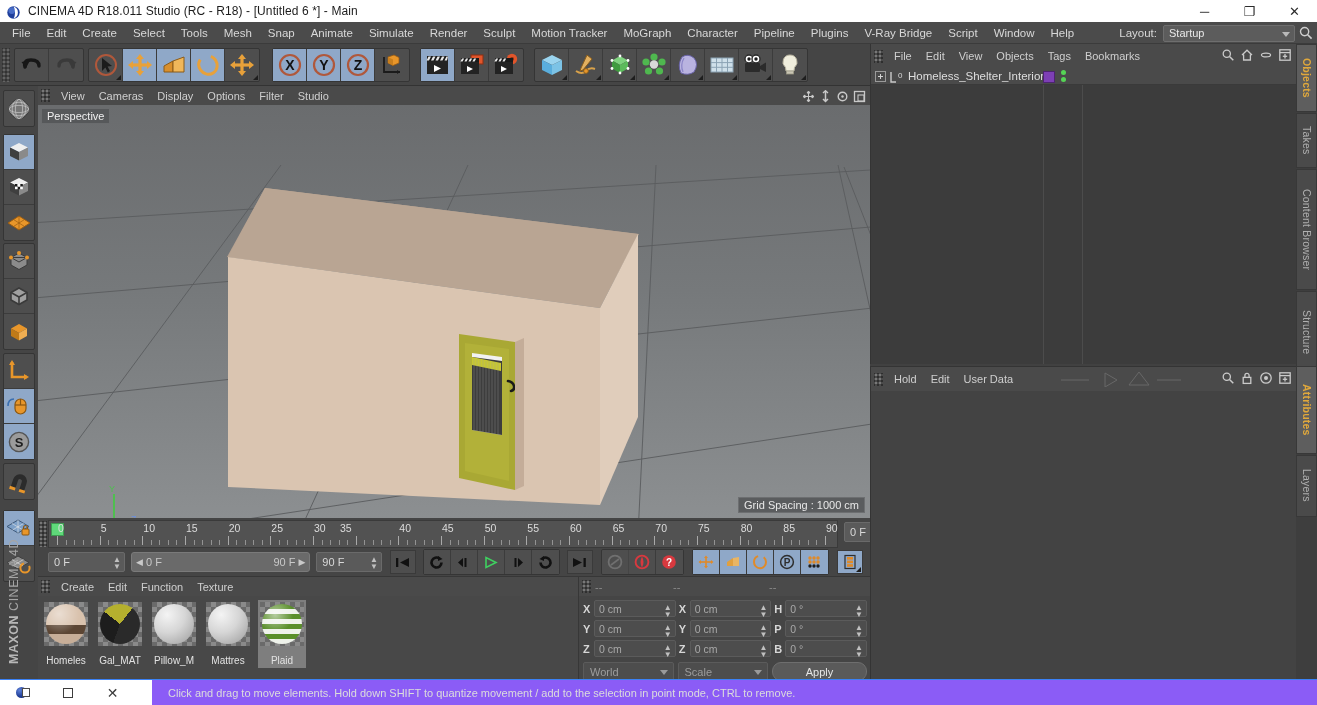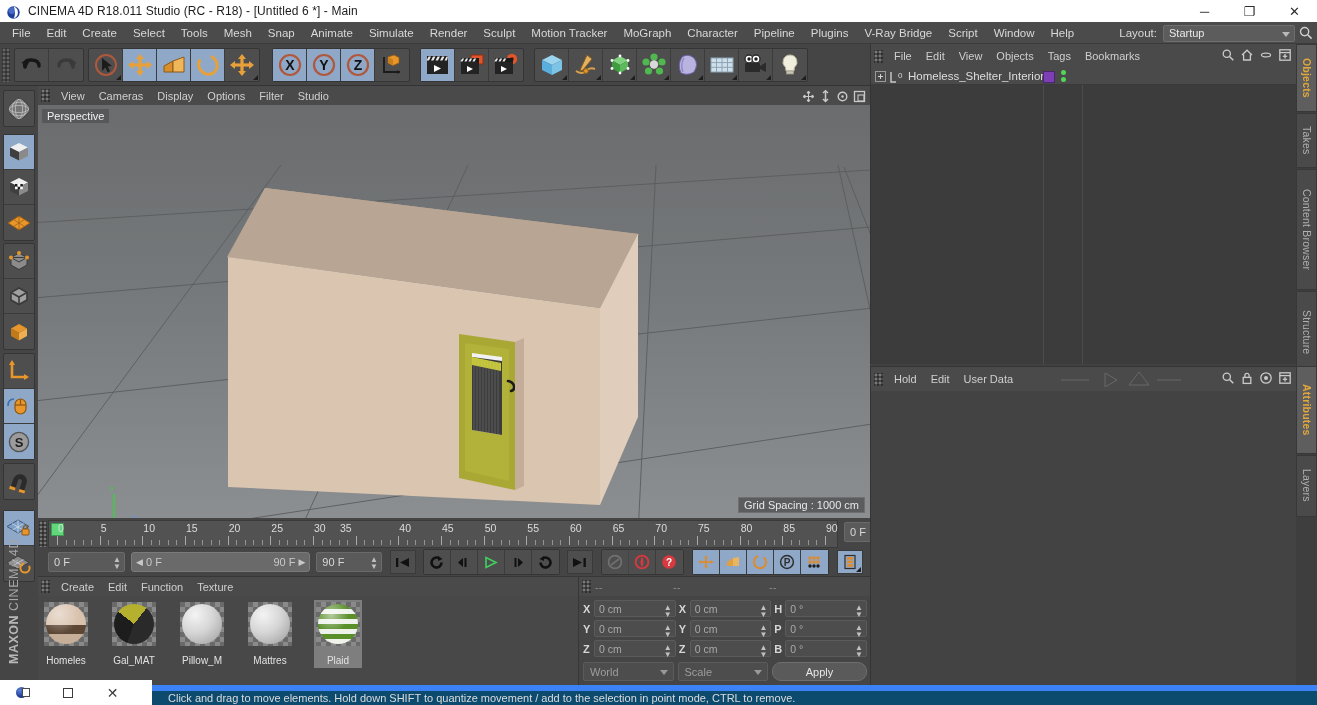--- a/index.html
+++ b/index.html
@@ -303,22 +303,22 @@
   }
   .rtab span {
     writing-mode: vertical-rl; font-size: 10.5px; color: #b0b0b0; letter-spacing: .2px;
     white-space: nowrap;
   }
   .rtab.act { background: #5e5e5e; }
   .rtab.act span { color: #e0a83c; font-weight: bold; }
 
   
   .statusbar {
-    position: absolute; left: 0; bottom: 0; width: 1317px; height: 20px;
-    background: #0c4a6e; border-top: 6px solid #3b82f6;
+    position: absolute; left: 0; bottom: 0; width: 1317px; height: 26px;
+    background: #8b5cf6; border-top: 1px solid #3b82f6;
     display: flex; align-items: center;
   }
   .sb-grip {
     width: 9px; height: 13px; margin-left: 3px; margin-right: 4px;
     background-image: radial-gradient(#787878 1px, transparent 1px), radial-gradient(#2e2e2e 1px, transparent 1px);
     background-size: 4px 4px, 4px 4px; background-position: 0 0, 2px 2px;
   }
   .sb-text { font-size: 11px; color: #dcdcdc; white-space: nowrap; }
 
   
@@ -1232,21 +1232,21 @@
     <div class="panel-menubar">
       <div class="panel-grip"></div>
       <div id="mat-menus" style="display:flex">
           <div class="panel-menu">Create</div>
           <div class="panel-menu">Edit</div>
           <div class="panel-menu">Function</div>
           <div class="panel-menu">Texture</div>
         </div>
     </div>
     <div class="mat-area">
-      <div id="mat-cells" style="display:flex;gap:20px">
+      <div id="mat-cells" style="display:flex;gap:6px">
           <div class="mat-cell">
             <div class="mat-thumb">
               <div class="mat-ball" style="background: radial-gradient(circle at 33% 25%, rgba(255, 255, 255, 0.45) 0%, rgba(255, 255, 255, 0) 50%), linear-gradient(rgb(217, 194, 173) 0px, rgb(217, 194, 173) 52%, rgb(92, 70, 52) 52%, rgb(92, 70, 52) 76%, rgb(199, 174, 152) 76%, rgb(199, 174, 152) 100%);"></div>
             </div>
             <div class="mat-name">Homeles</div>
           </div>
           <div class="mat-cell">
             <div class="mat-thumb">
               <div class="mat-ball" style="background: conic-gradient(from 200deg, rgb(29, 29, 29) 0deg, rgb(29, 29, 29) 30%, rgb(181, 176, 46) 30%, rgb(181, 176, 46) 55%, rgb(42, 42, 42) 55%, rgb(42, 42, 42) 100%);"></div>
             </div>

